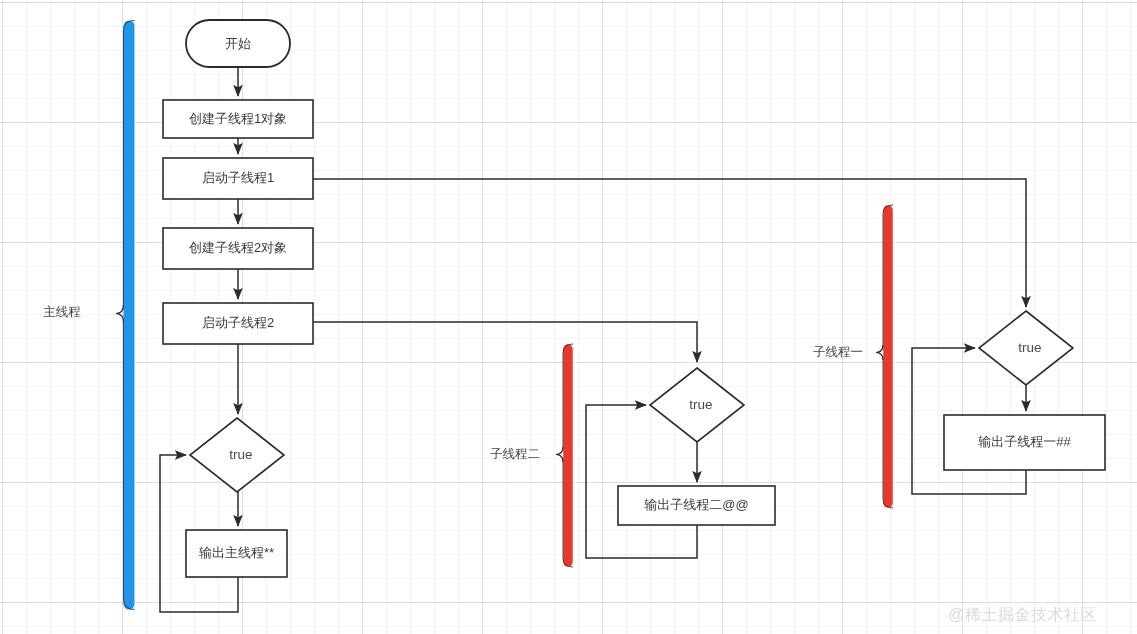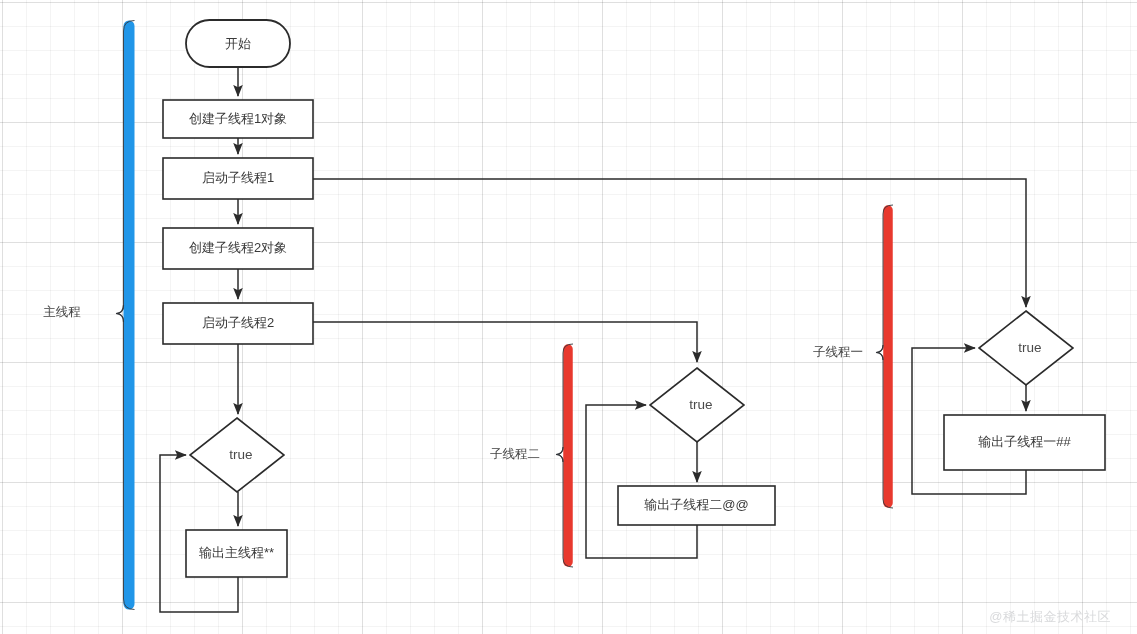--- a/index.html
+++ b/index.html
@@ -99,24 +99,24 @@
     stroke: #33373b;
     stroke-width: 0.9;
   }
   .brace-tick {
     fill: none;
     stroke: #33373b;
     stroke-width: 1.2;
   }
   #watermark {
     position: absolute;
-    right: 26px;
+    right: 40px;
     bottom: 8px;
     font-family: "Liberation Sans", "DejaVu Sans", sans-serif;
-    font-size: 13px;
+    font-size: 16px;
     color: #d9dadc;
     letter-spacing: 0.5px;
     user-select: none;
     pointer-events: none;
     white-space: nowrap;
   }
 </style>
 </head>
 <body>
 

